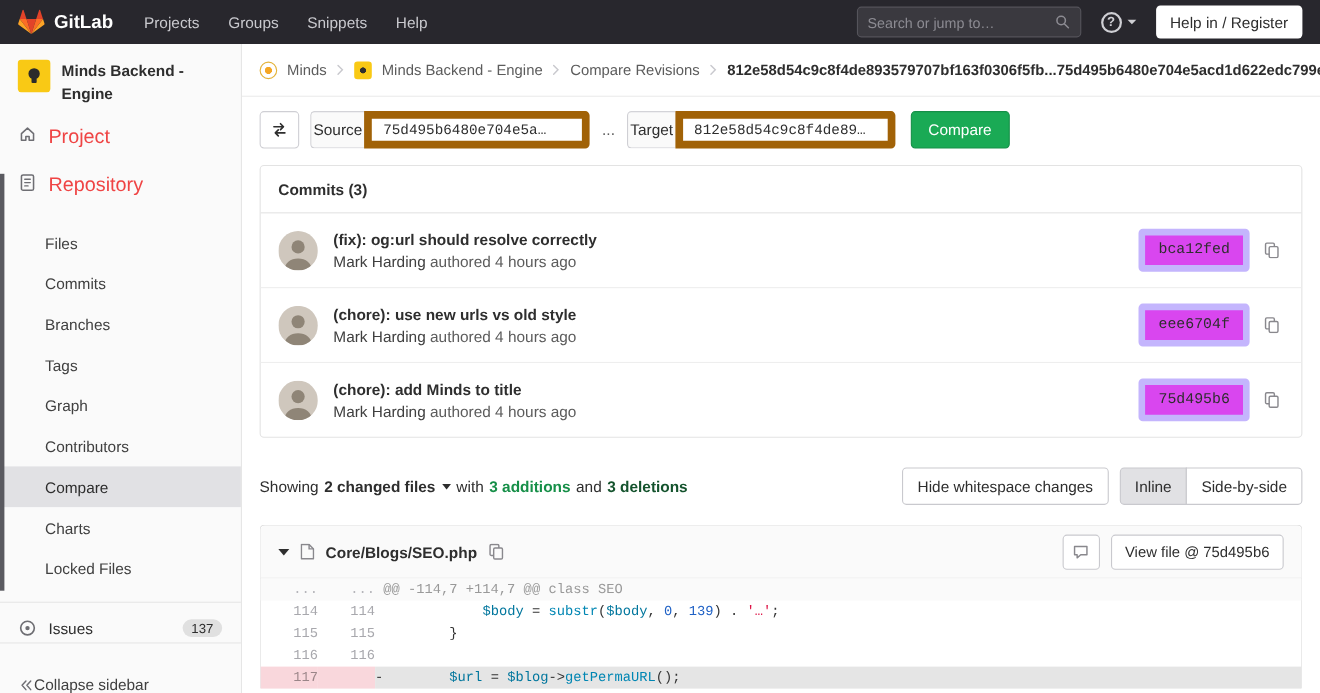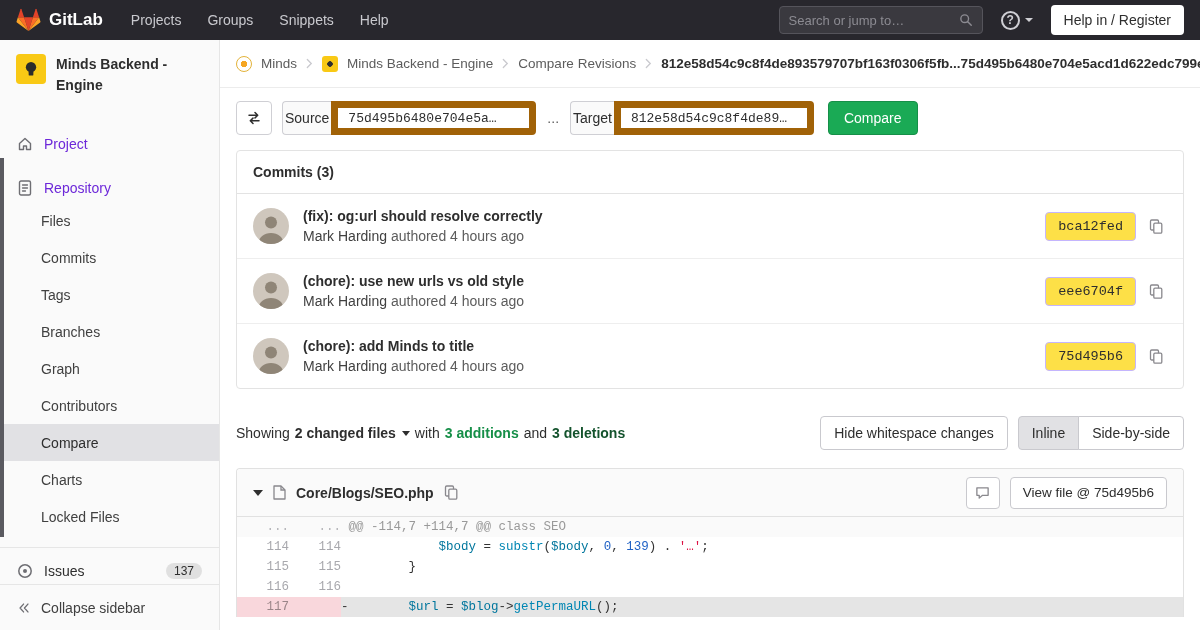--- a/index.html
+++ b/index.html
@@ -21,32 +21,32 @@
   .help-menu{display:flex;align-items:center;gap:5px}
   .help-q{width:19px;height:19px;border-radius:50%;border:2px solid #cfcfd4;color:#cfcfd4;font-size:12px;font-weight:bold;display:flex;align-items:center;justify-content:center}
   .caret-dn{width:0;height:0;border-left:4px solid transparent;border-right:4px solid transparent;border-top:4px solid #cfcfd4}
   .signin{background:#fff;color:#2e2e2e;border:none;border-radius:4px;height:30px;padding:0 13px;font-size:14px;font-family:inherit}
 
   
   .sidebar{position:absolute;top:40px;left:0;width:220px;height:590px;background:#fafafa;border-right:1px solid #e6e6e6;z-index:10}
   .sidebar-context{display:flex;gap:10px;padding:14px 16px 10px;align-items:flex-start}
   .project-avatar{width:30px;height:30px;flex-shrink:0}
   .sidebar-context .title{font-weight:bold;font-size:14px;line-height:1.5;color:#2e2e2e}
-  .nav-top{display:flex;align-items:flex-end;gap:11px;height:38px;padding:0 17px;color:#6d28d9;font-size:14px}
+  .nav-top{display:flex;align-items:flex-start;gap:11px;height:38px;padding:0 17px;color:#ef4444;font-size:18px}
   .nav-top .ic{width:16px;display:flex;justify-content:center}
   .project-item{margin:8px 0 6px}
   .repo-section{position:relative;padding-bottom:2px}
   .section-bar{position:absolute;left:0;top:0;bottom:0;width:4px;background:#5a5a60}
   .sub-list{margin-top:6px}
   .sub-item{display:flex;align-items:center;height:37px;padding:0 16px 0 41px;color:#404040;font-size:14px}
   .sub-item.active{background:#e1e1e4;color:#2e2e2e}
   .sidebar-divider{border-top:1px solid #e6e6e6;margin:10px 0 4px}
   .issues-item{display:flex;align-items:center;gap:11px;height:38px;padding:0 17px;color:#2e2e2e}
   .count-badge{margin-left:auto;background:rgba(0,0,0,0.10);border-radius:9px;padding:1px 8px;font-size:12px;color:#2e2e2e}
-  .collapse-row{position:absolute;bottom:0;left:0;right:0;height:46px;border-top:1px solid #e6e6e6;display:flex;align-items:center;gap:10px;padding:0 17px;color:#404040;background:#fafafa}
+  .collapse-row{position:absolute;bottom:0;left:0;right:0;height:46px;border-top:1px solid #e6e6e6;display:flex;align-items:flex-end;padding:0 17px;color:#404040;background:#fafafa}
 
   
   .main{position:absolute;top:40px;left:220px;width:980px;height:590px;background:#fff;overflow:hidden}
   .breadcrumbs{height:48px;border-bottom:1px solid #ececec;display:flex;align-items:center;padding:0 16px;gap:9px;font-size:13.5px;color:#5c5c5c;white-space:nowrap}
   .crumb{color:#5c5c5c;text-decoration:none}
   .crumb-current{font-weight:bold;color:#2e2e2e}
   .crumb-avatar-group{width:16px;height:16px;border-radius:50%;border:1px solid #e3b33a;background:radial-gradient(circle,#f5a623 0 3px,#fff 3.5px);flex-shrink:0}
   .crumb-avatar-project{width:16px;height:16px;border-radius:3px;background:radial-gradient(circle,#2e2e2e 0 2.5px,#f9c915 3px);flex-shrink:0}
 
   .compare-bar{display:flex;align-items:center;gap:10px;padding:13px 16px 0}
@@ -61,21 +61,21 @@
   .panel{margin:15px 16px 0;border:1px solid #e3e3e3;border-radius:4px}
   .panel-head{padding:13px 16px;border-bottom:1px solid #e3e3e3;font-weight:bold;font-size:14px}
   .commit-row{display:flex;align-items:center;gap:14px;padding:14px 16px;border-bottom:1px solid #eee}
   .commit-row:last-child{border-bottom:none}
   .commit-avatar{width:36px;height:36px;border-radius:50%;overflow:hidden;flex-shrink:0}
   .commit-info{display:flex;flex-direction:column;gap:4px}
   .commit-title{font-weight:bold;font-size:14px;color:#2e2e2e;text-decoration:none}
   .commit-meta{font-size:14px;color:#5c5c5c}
   .commit-author{color:#404040;text-decoration:none}
   .commit-right{margin-left:auto;display:flex;align-items:center;gap:9px}
-  .sha-box{font-family:"Liberation Mono","DejaVu Sans Mono",monospace;font-size:13.5px;color:#2e2e2e;border:1px solid #c4b5fd;background:#fde047;border-radius:4px;padding:6px 12px;text-decoration:none}
+  .sha-box{font-family:"Liberation Mono","DejaVu Sans Mono",monospace;font-size:13.5px;color:#2e2e2e;border:6px solid #c4b5fd;background:#d946ef;border-radius:4px;padding:6px 12px;text-decoration:none}
   .copy-btn{background:none;border:none;padding:4px;display:flex}
 
   .summary-bar{display:flex;align-items:center;padding:27px 16px 18px;font-size:14px;gap:5px;flex-wrap:nowrap}
   .files-dropdown{font-weight:bold;color:#2e2e2e;display:inline-flex;align-items:center;gap:6px}
   .files-dropdown .caret{width:0;height:0;border-left:4px solid transparent;border-right:4px solid transparent;border-top:5px solid #2e2e2e}
   .additions{color:#168f48;font-weight:bold}
   .deletions{color:#14532d;font-weight:bold}
   .summary-actions{margin-left:auto;display:flex;align-items:flex-end;gap:10px}
   .btn{height:34px;padding:0 13px;border:1px solid #c9c9ce;background:#fff;border-radius:4px;font-size:14px;color:#2e2e2e;font-family:inherit}
   .seg-group{display:inline-flex}
@@ -181,24 +181,24 @@
       <span data-interactable="false">Repository</span>
     </div>
     <div class="sub-list" data-interactable="false">
       <div class="sub-item" data-interactable="true">
           <span data-interactable="false">Files</span>
         </div>
       <div class="sub-item" data-interactable="true">
           <span data-interactable="false">Commits</span>
         </div>
       <div class="sub-item" data-interactable="true">
+          <span data-interactable="false">Branches</span>
+        </div>
+      <div class="sub-item" data-interactable="true">
           <span data-interactable="false">Tags</span>
-        </div>
-      <div class="sub-item" data-interactable="true">
-          <span data-interactable="false">Branches</span>
         </div>
       <div class="sub-item" data-interactable="true">
           <span data-interactable="false">Graph</span>
         </div>
       <div class="sub-item" data-interactable="true">
           <span data-interactable="false">Contributors</span>
         </div>
       <div class="sub-item active" data-interactable="true">
           <span data-interactable="false">Compare</span>
         </div>

